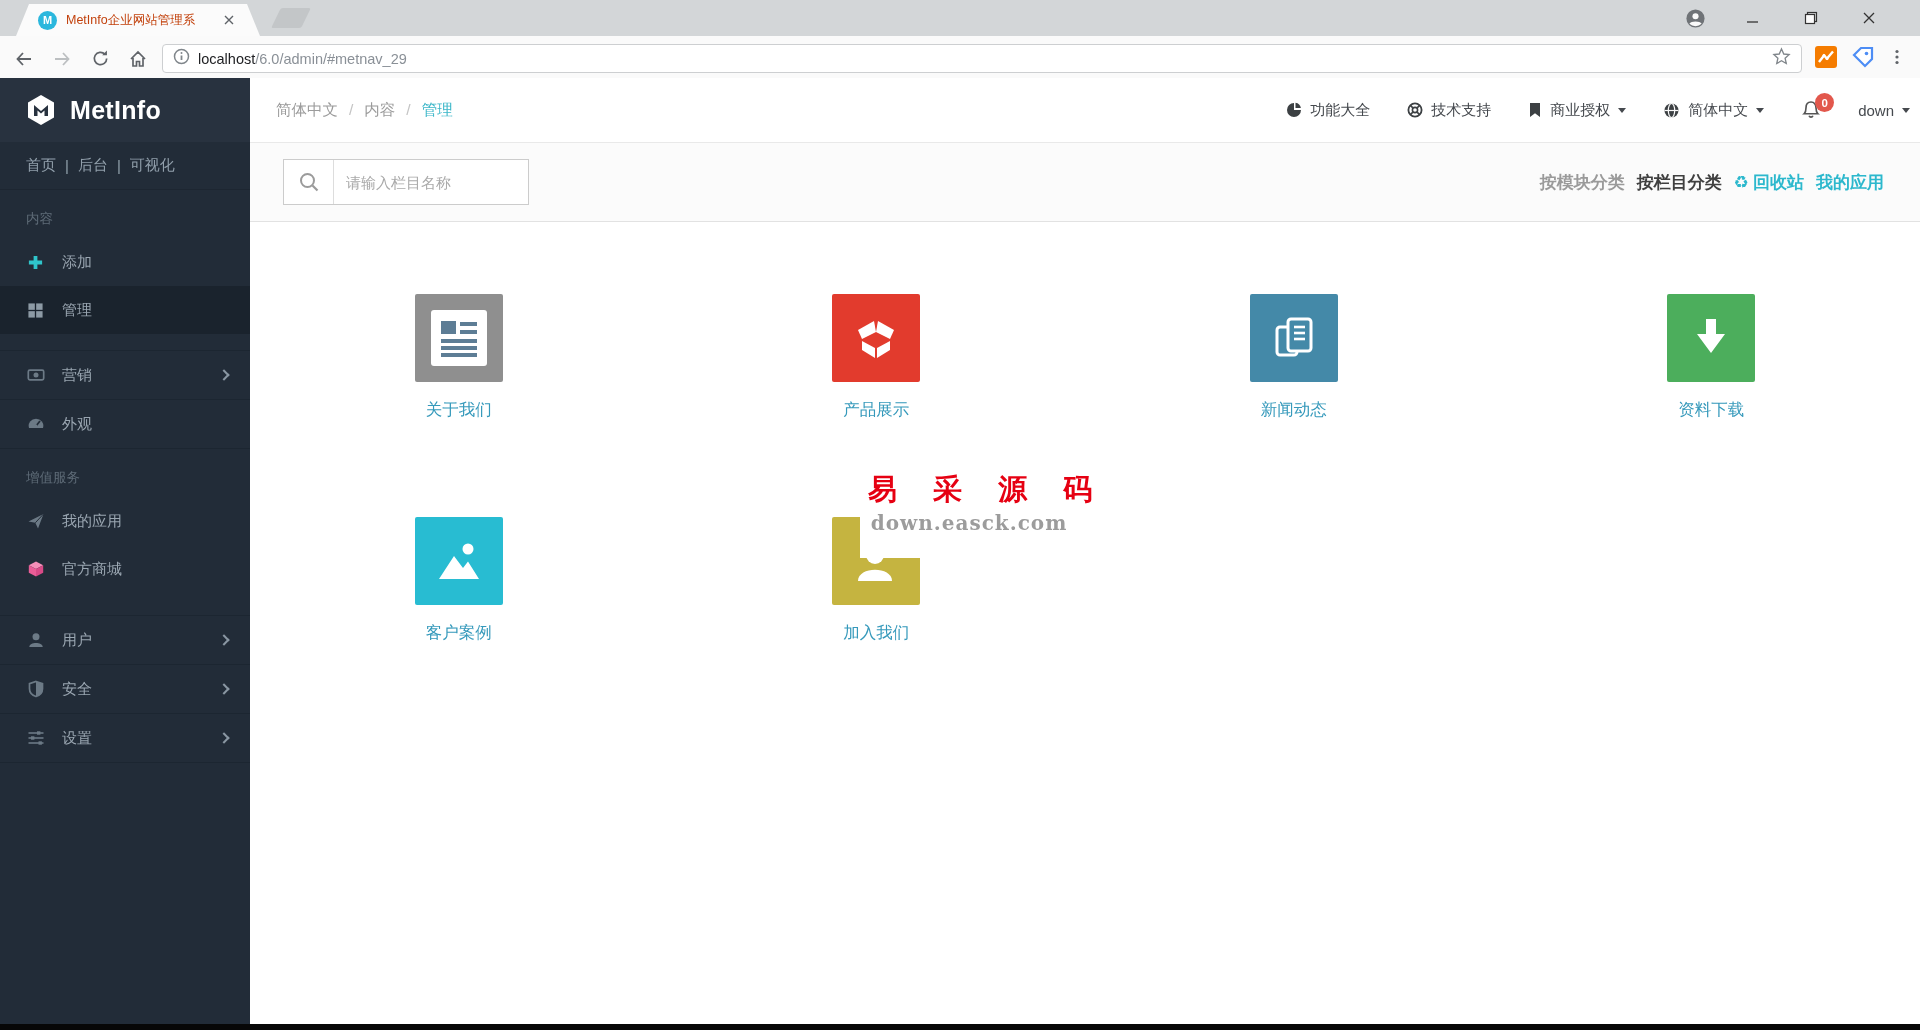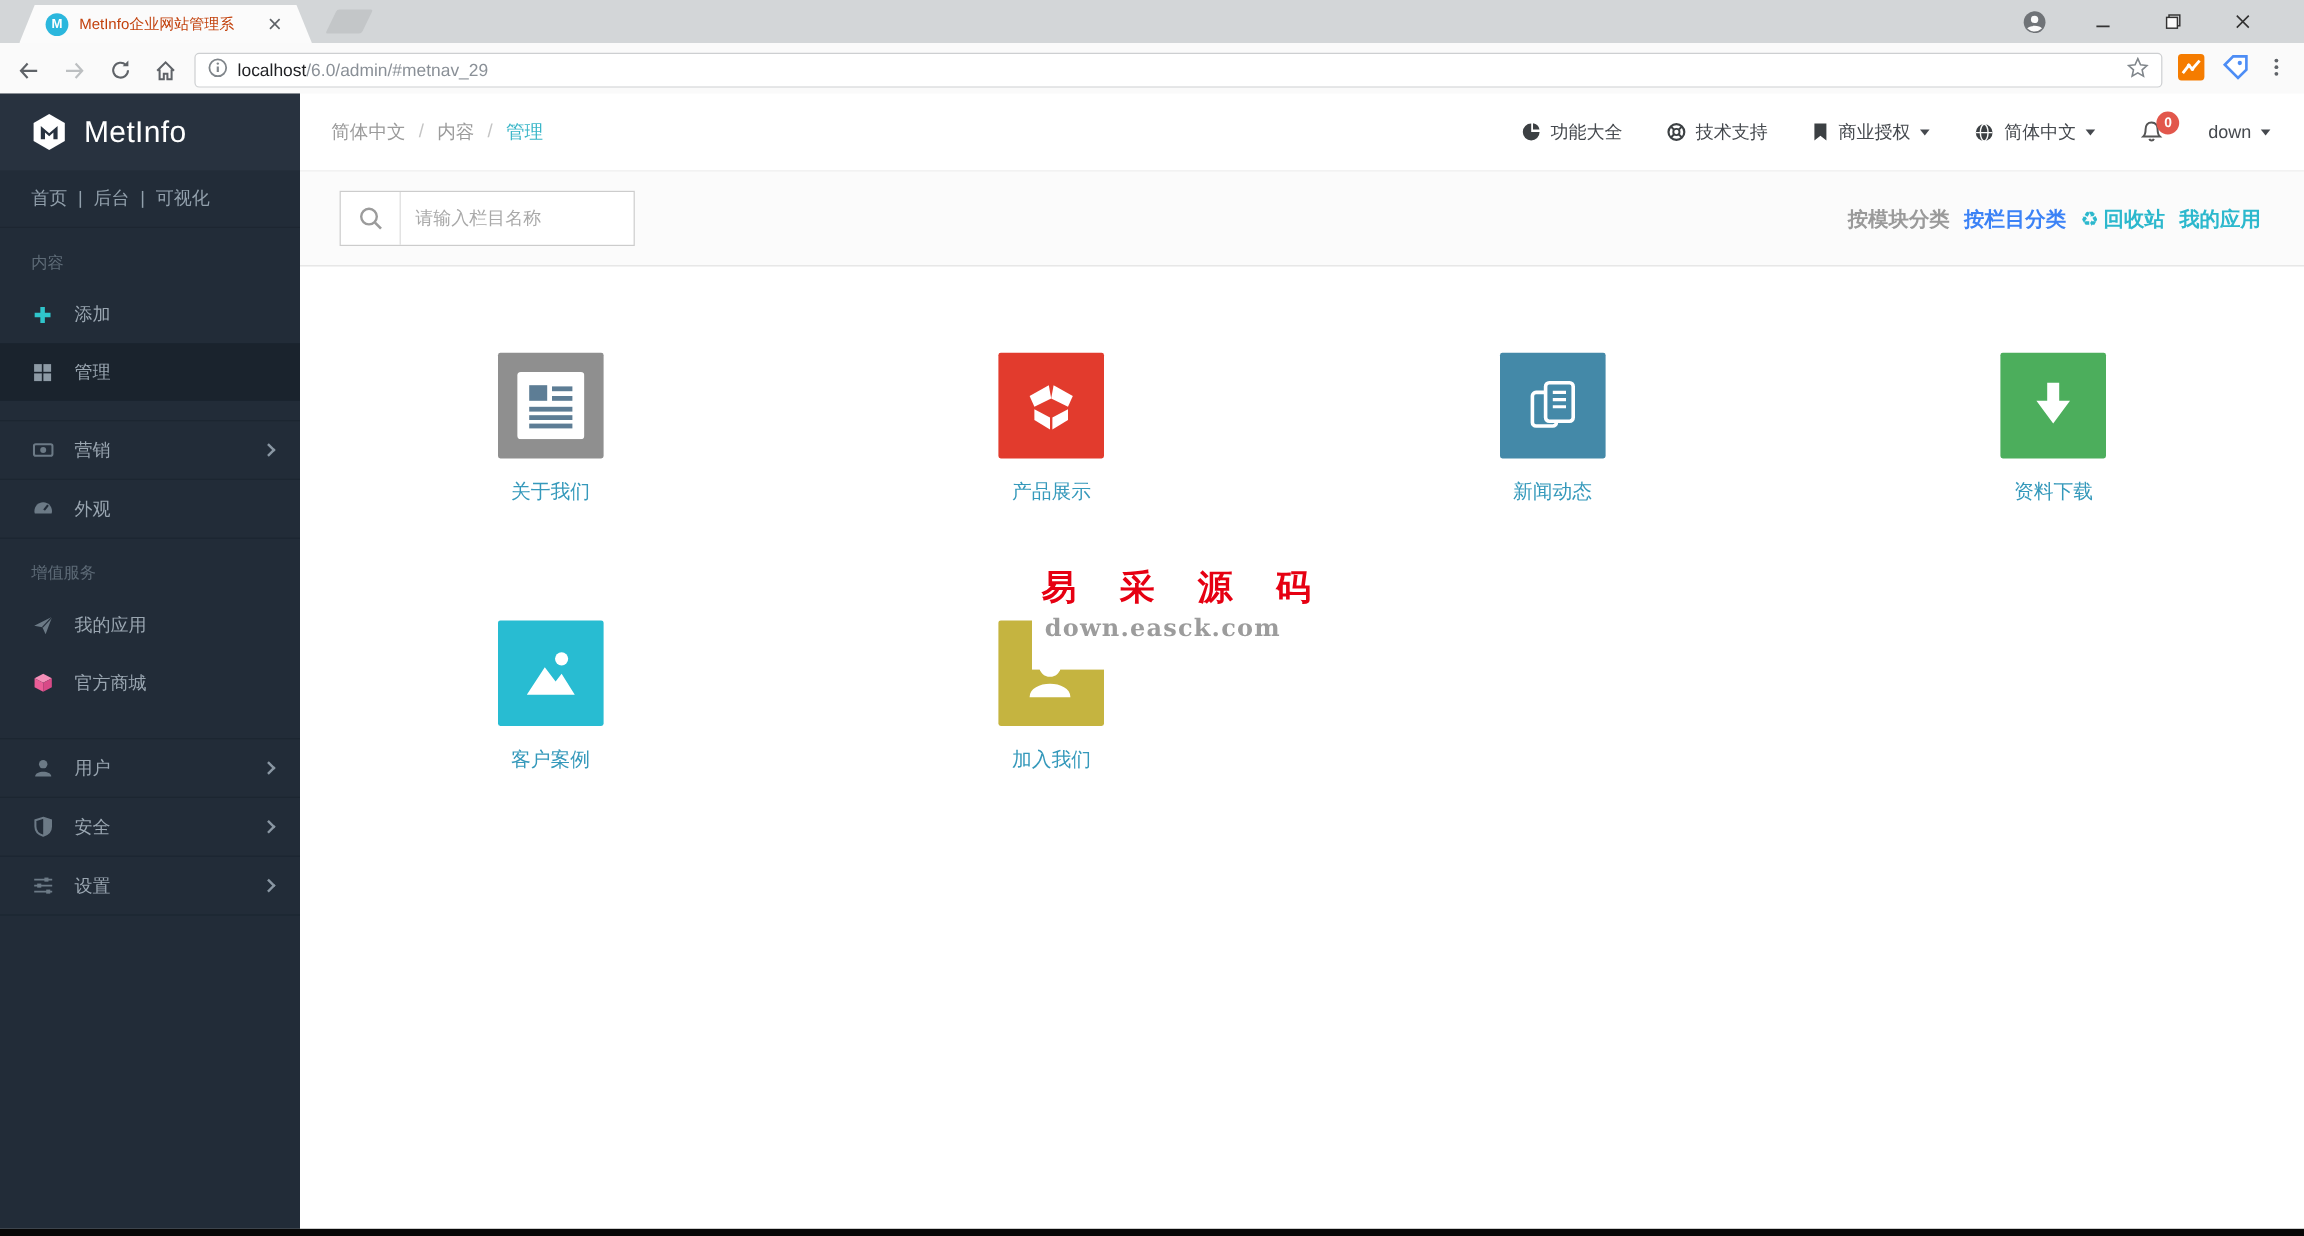--- a/index.html
+++ b/index.html
@@ -33,58 +33,58 @@
   .addr-star { margin-left:auto; }
   .ext-area { display:flex; align-items:center; gap:13px; padding-left:12px; }
 
   
   .app { position:absolute; top:78px; left:0; right:0; bottom:6px; display:flex; }
   .bottom-strip { position:absolute; bottom:0; left:0; right:0; height:6px; background:#070707; }
 
   
   .sidebar { width:250px; flex:0 0 250px; background:#222c38; color:#9aa6b1; overflow:hidden; }
   .logo-row { height:64px; background:#28323f; display:flex; align-items:center; padding-left:24px; }
-  .logo-text { color:#fff; font-size:25px; font-weight:400; margin-left:12px; letter-spacing:.3px; }
+  .logo-text { color:#fff; font-size:25px; font-weight:700; margin-left:12px; letter-spacing:.3px; }
   .quicklinks { height:48px; display:flex; align-items:center; padding-left:26px; font-size:15px; color:#92a0ac;
          border-bottom:1px solid rgba(0,0,0,.12); }
   .quicklinks span { margin-right:9px; }
   .section-label { padding:20px 26px 10px; font-size:13.5px; color:#5e6b77; }
   .menu-item { height:48px; display:flex; align-items:center; padding:0 22px 0 26px; font-size:15px; color:#9aa6b1; cursor:pointer; }
   .menu-item .mi-icon { width:19px; display:flex; justify-content:center; flex:0 0 auto; }
   .menu-item .mi-label { margin-left:17px; }
   .menu-item.active { background:#1a232d; }
   .chev { width:8px; height:8px; border-top:2px solid #8a97a3; border-right:2px solid #8a97a3; transform:rotate(45deg);
          margin-left:auto; flex:0 0 auto; }
   .side-sep { height:1px; background:#1c2631; }
   .side-gap { height:16px; }
   .side-gap2 { height:22px; }
 
   
   .content { flex:1; display:flex; flex-direction:column; background:#fff; min-width:0; }
-  .cheader { height:65px; border-bottom:1px solid #e9e9e9; display:flex; align-items:center; padding:0 28px 0 26px; }
+  .cheader { height:65px; border-bottom:1px solid #e9e9e9; display:flex; align-items:center; padding:0 10px 0 26px; }
   .breadcrumb { display:flex; align-items:center; gap:11px; font-size:15.5px; color:#9b9b9b; }
   .breadcrumb .bc-sep { color:#c4c4c4; }
   .breadcrumb .bc-active { color:#3ab6c8; }
   .topnav { margin-left:auto; display:flex; align-items:center; gap:37px; font-size:15px; color:#45494e; }
   .tn-item { display:flex; align-items:center; gap:8px; cursor:pointer; }
   .caret { width:0; height:0; border:4.5px solid transparent; border-top:5.5px solid #45494e; margin-top:5px; }
   .bell-wrap { position:relative; }
   .badge { position:absolute; top:-7px; right:-13px; min-width:19px; height:19px; border-radius:10px; background:#e2574c;
          color:#fff; font-size:11.5px; font-weight:bold; display:flex; align-items:center; justify-content:center; }
 
   .searchrow { height:79px; background:#fbfbfb; border-bottom:1px solid #e2e2e2; display:flex; align-items:center;
          padding:0 36px 0 33px; }
   .searchbox { width:246px; height:46px; background:#fff; border:1px solid #cccccc; display:flex; align-items:stretch; }
   .sicon { width:50px; display:flex; align-items:center; justify-content:center; border-right:1px solid #dddddd; }
   .searchbox input { flex:1; min-width:0; border:none; outline:none; background:transparent; padding:0 12px; font-size:15px; color:#333;
          font-family:"Liberation Sans","DejaVu Sans",sans-serif; }
   .searchbox input::placeholder { color:#a9a9a9; }
   .filters { margin-left:auto; display:flex; align-items:center; gap:12px; font-size:17px; font-weight:700; }
   .f-gray { color:#9a9a9a; cursor:pointer; }
-  .f-orange { color:#3b82f6; cursor:pointer; }
+  .f-orange { color:#404040; cursor:pointer; }
   .f-teal { color:#2cb8cd; cursor:pointer; display:flex; align-items:center; gap:4px; }
   .recycle-glyph { font-size:17px; line-height:1; }
 
   .tiles-wrap { flex:1; padding-top:72px; display:grid; grid-template-columns:repeat(4,1fr); grid-auto-rows:223px;
          justify-items:center; align-content:start; }
   .tilecell { display:flex; flex-direction:column; align-items:center; cursor:pointer; }
   .tile { width:88px; height:88px; border-radius:2px; display:flex; align-items:center; justify-content:center; }
   .tlabel { margin-top:17px; font-size:16.5px; color:#3599bb; }
 
   

